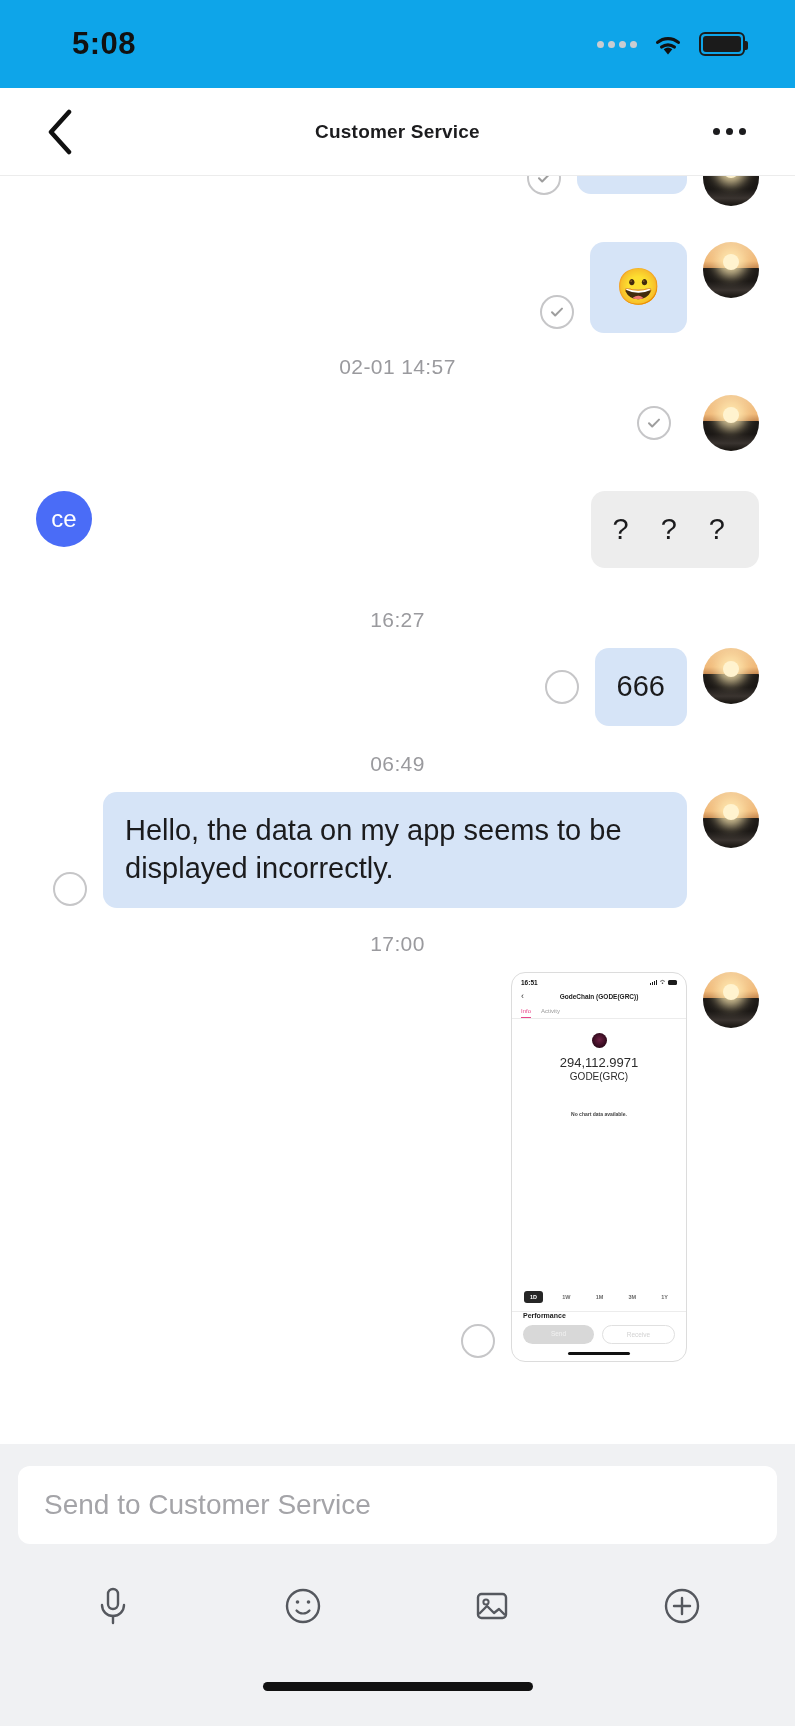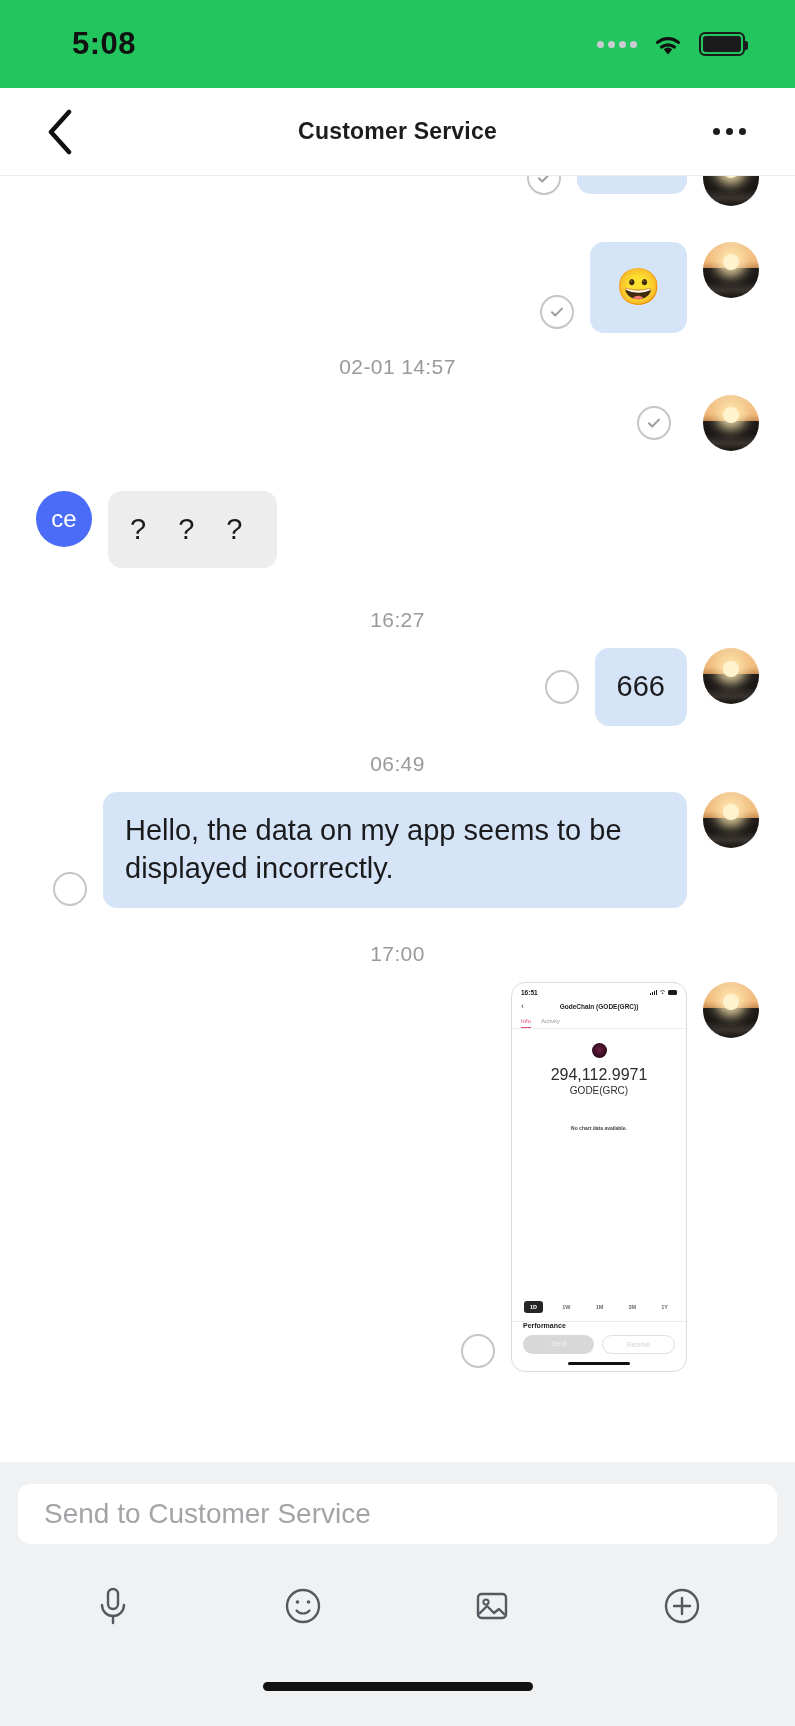--- a/index.html
+++ b/index.html
@@ -9,59 +9,59 @@
     background: #ffffff;
     overflow: hidden;
   }
   .phone { position: relative; width: 795px; height: 1726px; background:#ffffff; display:flex; flex-direction:column; }
 
   
   .statusbar {
     height: 88px; flex: 0 0 88px;
     display: flex; align-items: center; justify-content: space-between;
     padding: 0 50px 0 72px;
-    background: #22c55e;
+    background: #0ea5e9;
   }
   .status-time { font-size: 31px; font-weight: 700; color:#111; letter-spacing:0.5px; }
   .status-right { display:flex; align-items:center; gap:14px; }
   .signal-dots { display:flex; gap:4px; align-items:center; }
   .signal-dots i { width:7px; height:7px; border-radius:50%; background:#c9ccd1; display:block; }
   .wifi-icon svg { display:block; }
   .battery { width:46px; height:24px; border:2px solid #1b1b1b; border-radius:6px; position:relative; padding:2px; }
   .battery .fill { width:100%; height:100%; background:#1b1b1b; border-radius:3px; }
   .battery:after { content:""; position:absolute; right:-5px; top:7px; width:3px; height:9px; background:#1b1b1b; border-radius:0 2px 2px 0; }
 
   
   .navbar {
     height: 88px; flex: 0 0 88px;
     display:flex; align-items:center; justify-content:space-between;
     padding: 0 40px 0 34px;
     background:#ffffff;
     border-bottom: 1px solid #ececec;
     position: relative;
   }
   .nav-back { width:52px; height:52px; display:flex; align-items:center; justify-content:center; cursor:pointer; }
-  .nav-title { position:absolute; left:0; right:0; text-align:center; font-size:23px; font-weight:700; color:#1c1c1e; letter-spacing:0.2px; pointer-events:none; }
+  .nav-title { position:absolute; left:0; right:0; text-align:center; font-size:19px; font-weight:700; color:#1c1c1e; letter-spacing:0.2px; pointer-events:none; }
   .nav-more { width:52px; height:52px; display:flex; align-items:center; justify-content:center; cursor:pointer; z-index:2; }
   .nav-more span { display:block; width:7px; height:7px; border-radius:50%; background:#1c1c1e; margin:0 3px; }
   .nav-more-inner { display:flex; }
 
   
   .chat {
     flex: 1 1 auto;
     background:#ffffff;
     padding: 0 0 18px 0;
     position: relative;
     overflow: hidden;
   }
   .timestamp { text-align:center; font-size:21px; color:#9a9a9e; margin: 22px 0 16px; letter-spacing:0.4px; }
 
   .row { display:flex; align-items:flex-start; padding: 0 36px; margin-bottom: 10px; }
   .row.out { justify-content:flex-end; }
-  .row.in  { justify-content:flex-start; }
+  .row.in  { justify-content:space-between; }
 
   .avatar { width:56px; height:56px; border-radius:50%; flex:0 0 56px; overflow:hidden; margin-left:16px; }
   .avatar.left { margin-left:0; margin-right:16px; }
   .avatar-sunset { width:100%; height:100%; background:
       linear-gradient(to bottom, #f2c893 0%, #f0b878 34%, #c78a52 46%, #1d1a17 47%, #1a1715 70%, #3a3430 86%, #16130f 100%);
     position:relative; }
   .avatar-sunset:after { content:""; position:absolute; left:50%; top:36%; transform:translate(-50%,-50%); width:16px; height:16px; border-radius:50%; background:#fff3cf; box-shadow:0 0 12px 7px rgba(255,235,180,.85); }
   .avatar-initials { width:100%; height:100%; background:#4a6cf7; color:#fff; display:flex; align-items:center; justify-content:center; font-size:24px; font-weight:500; }
 
   .bubble { border-radius:14px; padding:20px 22px; font-size:29px; line-height:1.3; color:#1b1b1d; max-width:540px; word-wrap:break-word; }
@@ -95,37 +95,37 @@
   .shot-status .r .bars i { width:1.2px; background:#1b1b1b; display:block; }
   .shot-nav { display:flex; align-items:center; padding:4px 9px 5px; position:relative; }
   .shot-nav .bk { font-size:9px; color:#333; line-height:1; }
   .shot-nav .tt { position:absolute; left:0; right:0; text-align:center; font-size:6.5px; font-weight:700; color:#1b1b1b; }
   .shot-tabs { display:flex; gap:10px; padding:2px 9px 0; }
   .shot-tab { font-size:6px; color:#9b9b9b; padding-bottom:3px; }
   .shot-tab.active { color:#e8468a; border-bottom:1.5px solid #e8468a; }
   .shot-sep { height:1px; background:#ececec; }
   .shot-body { flex:1 1 auto; display:flex; flex-direction:column; align-items:center; padding-top:14px; }
   .token-logo { width:15px; height:15px; border-radius:50%; background:radial-gradient(circle at 50% 45%, #6d2144 0%, #3a0d22 55%, #120408 100%); margin-bottom:7px; }
-  .bal-amount { font-size:16px; color:#2b2b2b; line-height:1.25; }
+  .bal-amount { font-size:13px; color:#2b2b2b; line-height:1.25; }
   .bal-symbol { font-size:10px; color:#2b2b2b; line-height:1.25; }
   .no-chart { font-size:5px; color:#444; margin-top:28px; font-weight:600; }
   .ranges { display:flex; justify-content:space-between; padding:0 12px; margin-top:auto; margin-bottom:8px; width:100%; }
   .range { font-size:5.5px; color:#6a6a6a; font-weight:600; padding:3px 6px; border-radius:3px; }
   .range.active { background:#262626; color:#ffffff; }
   .perf-label { font-size:7px; font-weight:700; color:#1b1b1b; padding:0 11px; height:7px; overflow:hidden; }
   .shot-actions { display:flex; gap:8px; padding:6px 11px 5px; }
   .act { flex:1; text-align:center; font-size:6.5px; padding:5px 0; border-radius:10px; }
   .act.send { background:#d8d8d8; color:#f2f2f2; }
   .act.receive { border:1px solid #e0e0e0; color:#d2d2d2; }
   .shot-home { width:62px; height:3px; background:#111; border-radius:2px; margin:3px auto 6px; }
 
   
   .composer { flex:0 0 auto; background:#f0f1f3; padding:22px 18px 0; }
   .input-wrap {
-    background:#ffffff; border-radius:12px; height:60px;
+    background:#ffffff; border-radius:12px; height:78px;
     display:flex; align-items:center; padding:0 26px;
   }
   .input-wrap input { border:none; outline:none; width:100%; font-size:28px; color:#1b1b1d; background:transparent; font-family:"Liberation Sans", sans-serif; }
   .input-wrap input::placeholder { color:#a4a4a8; }
   .tools { display:flex; align-items:center; justify-content:space-around; height:124px; }
   .tool { width:62px; height:62px; display:flex; align-items:center; justify-content:center; cursor:pointer; }
   .home-bar-wrap { background:#f0f1f3; height:58px; display:flex; align-items:flex-start; justify-content:center; padding-top:14px; }
   .home-bar { width:270px; height:9px; background:#111; border-radius:6px; }
 </style>
 </head>
@@ -230,21 +230,21 @@
     <div class="timestamp" style="margin-top:26px;">06:49</div>
 
     <div class="row out">
       <div class="status-icon pending" style="align-self:flex-end;margin-bottom:2px;"></div>
       <div class="bubble out" style="max-width:584px;">Hello, the data on my app seems to be displayed incorrectly.</div>
       <div class="avatar">
           <div class="avatar-sunset"></div>
         </div>
     </div>
 
-    <div class="timestamp" style="margin-top:34px;">17:00</div>
+    <div class="timestamp" style="margin-top:24px;">17:00</div>
 
     <div class="img-msg">
       <div class="status-icon pending" style="align-self:flex-end;margin-bottom:4px;"></div>
 
       <div class="shot">
         <div class="shot-status">
           <div class="t">16:51</div>
           <div class="r">
             <div class="bars">
                 <i style="height:2px"></i>

